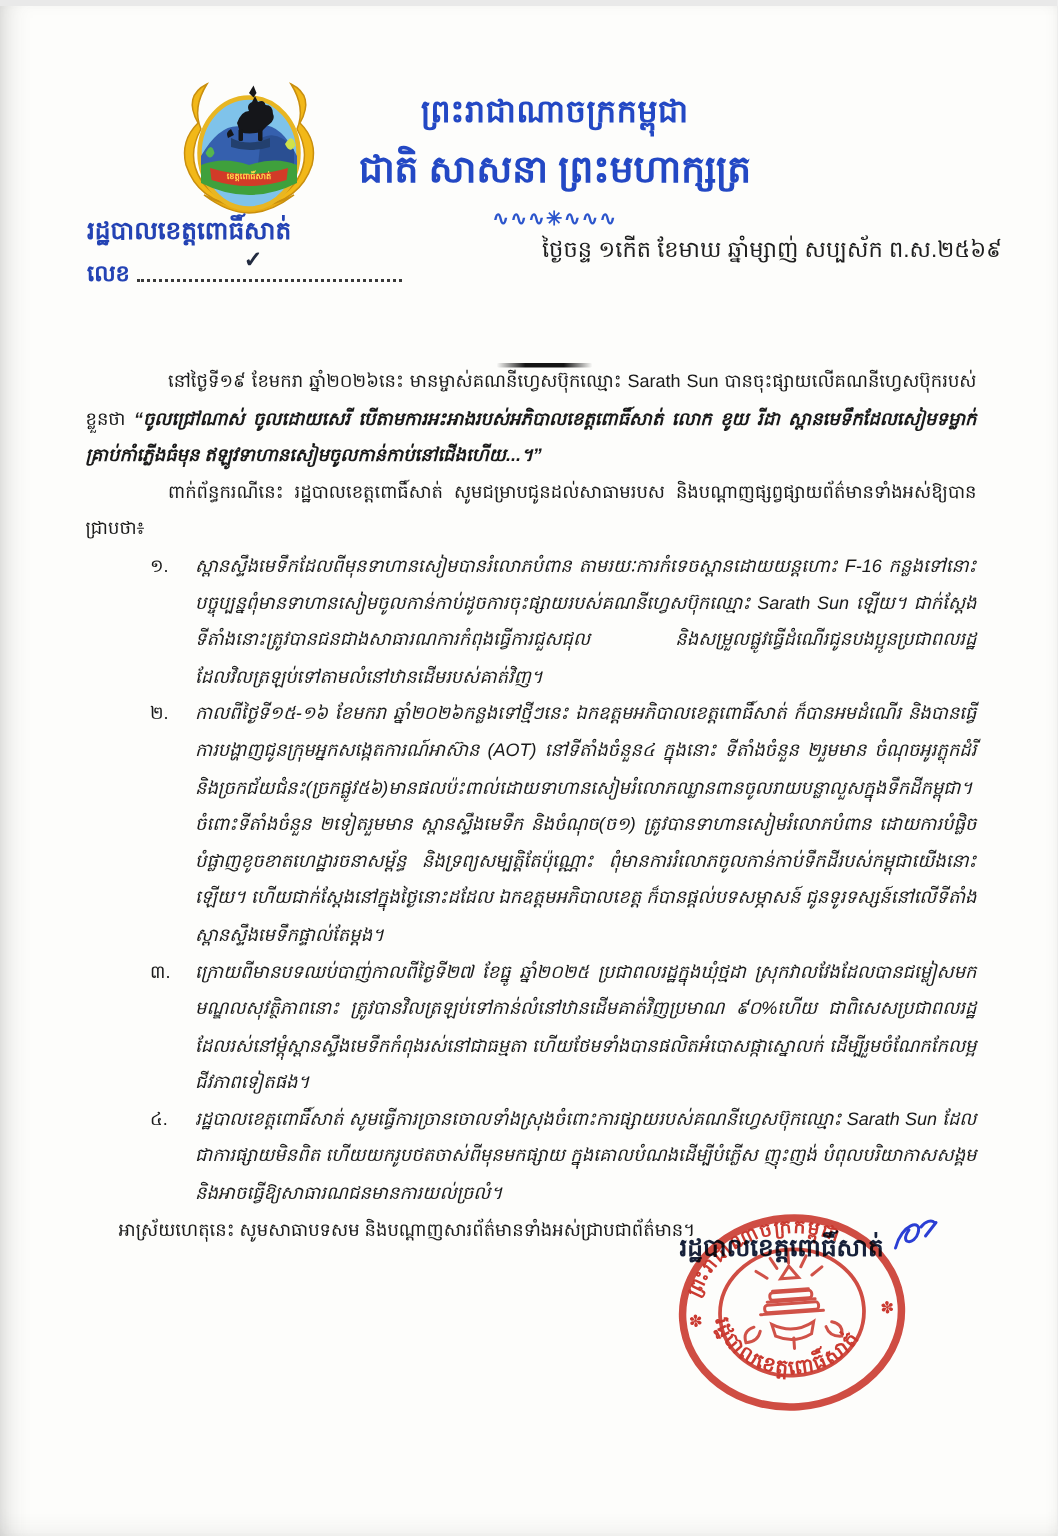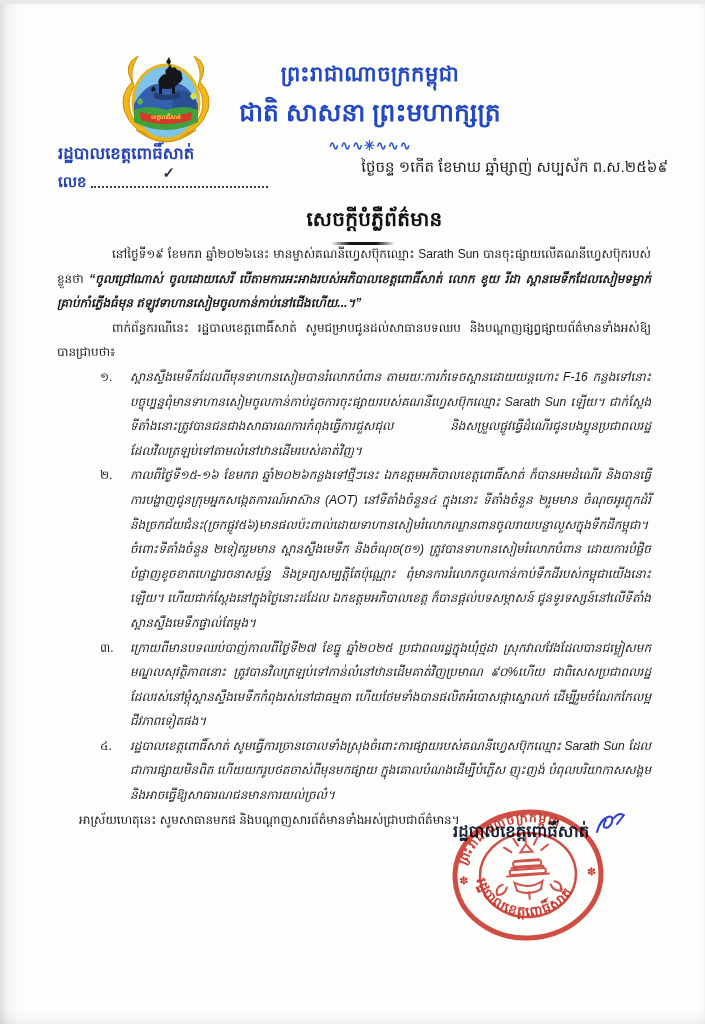--- a/index.html
+++ b/index.html
@@ -89,45 +89,44 @@
     <span>លេខ</span>
     <span class="dots">
       <span class="check">✓</span>
     </span>
   </div>
 
   <div class="dates">
     <div>ថ្ងៃចន្ទ ១កើត ខែមាឃ ឆ្នាំម្សាញ់ សប្បស័ក ព.ស.២៥៦៩</div>
   </div>
 
-  <div class="doc-title">សេចក្តីបំភ្លឺព័ត៌មាន</div>
   <div class="title-underline"></div>
 
   <div class="body-text">
     <p class="indent"><span>នៅថ្ងៃទី១៩ ខែមករា ឆ្នាំ២០២៦នេះ មានម្ចាស់គណនីហ្វេសប៊ុកឈ្មោះ Sarath Sun បានចុះផ្សាយលើគណនីហ្វេសប៊ុករបស់ខ្លួនថា </span><span class="quote">“ចូលជ្រៅណាស់ ចូលដោយសេរី បើតាមការអះអាងរបស់អភិបាលខេត្តពោធិ៍សាត់ លោក ខូយ រីដា ស្ពានមេទឹកដែលសៀមទម្លាក់គ្រាប់កាំភ្លើងធំមុន ឥឡូវទាហានសៀមចូលកាន់កាប់នៅជើងហើយ...។”</span></p>
-    <p class="indent">ពាក់ព័ន្ធករណីនេះ រដ្ឋបាលខេត្តពោធិ៍សាត់ សូមជម្រាបជូនដល់សាធានបទឈប និងបណ្តាញផ្សព្វផ្សាយព័ត៌មានទាំងអស់ឱ្យបានជ្រាបថា៖</p>
+    <p class="indent">ពាក់ព័ន្ធករណីនេះ រដ្ឋបាលខេត្តពោធិ៍សាត់ សូមជម្រាបជូនដល់សាធាមរបស និងបណ្តាញផ្សព្វផ្សាយព័ត៌មានទាំងអស់ឱ្យបានជ្រាបថា៖</p>
     <div class="list">
       <div class="li">
         <span class="num">១.</span>
         <span class="txt">ស្ពានស្ទឹងមេទឹកដែលពីមុនទាហានសៀមបានរំលោភបំពាន តាមរយៈការកំទេចស្ពានដោយយន្តហោះ F-16 កន្លងទៅនោះ បច្ចុប្បន្នពុំមានទាហានសៀមចូលកាន់កាប់ដូចការចុះផ្សាយរបស់គណនីហ្វេសប៊ុកឈ្មោះ Sarath Sun ឡើយ។ ជាក់ស្តែងទីតាំងនោះត្រូវបានជនជាងសាធារណការកំពុងធ្វើការជួសជុល និងសម្រួលផ្លូវធ្វើដំណើរជូនបងប្អូនប្រជាពលរដ្ឋដែលវិលត្រឡប់ទៅតាមលំនៅឋានដើមរបស់គាត់វិញ។</span>
       </div>
       <div class="li">
         <span class="num">២.</span>
         <span class="txt">កាលពីថ្ងៃទី១៥-១៦ ខែមករា ឆ្នាំ២០២៦កន្លងទៅថ្មីៗនេះ ឯកឧត្តមអភិបាលខេត្តពោធិ៍សាត់ ក៏បានអមដំណើរ និងបានធ្វើការបង្ហាញជូនក្រុមអ្នកសង្កេតការណ៍អាស៊ាន (AOT) នៅទីតាំងចំនួន៤ ក្នុងនោះ ទីតាំងចំនួន ២រួមមាន ចំណុចអូរភ្លុកដំរី និងច្រកជ័យជំនះ(ច្រកផ្លូវ៥៦)មានផលប៉ះពាល់ដោយទាហានសៀមរំលោភឈ្លានពានចូលរាយបន្លាលួសក្នុងទឹកដីកម្ពុជា។ ចំពោះទីតាំងចំនួន ២ទៀតរួមមាន ស្ពានស្ទឹងមេទឹក និងចំណុច(ច១) ត្រូវបានទាហានសៀមរំលោភបំពាន ដោយការបំផ្លិចបំផ្លាញខូចខាតហេដ្ឋារចនាសម្ព័ន្ធ និងទ្រព្យសម្បត្តិតែប៉ុណ្ណោះ ពុំមានការរំលោភចូលកាន់កាប់ទឹកដីរបស់កម្ពុជាយើងនោះឡើយ។ ហើយជាក់ស្តែងនៅក្នុងថ្ងៃនោះដដែល ឯកឧត្តមអភិបាលខេត្ត ក៏បានផ្តល់បទសម្ភាសន៍ ជូនទូរទស្សន៍នៅលើទីតាំងស្ពានស្ទឹងមេទឹកផ្ទាល់តែម្តង។</span>
       </div>
       <div class="li">
         <span class="num">៣.</span>
         <span class="txt">ក្រោយពីមានបទឈប់បាញ់កាលពីថ្ងៃទី២៧ ខែធ្នូ ឆ្នាំ២០២៥ ប្រជាពលរដ្ឋក្នុងឃុំថ្មដា ស្រុកវាលវែងដែលបានជម្លៀសមកមណ្ឌលសុវត្ថិភាពនោះ ត្រូវបានវិលត្រឡប់ទៅកាន់លំនៅឋានដើមគាត់វិញប្រមាណ ៩០%ហើយ ជាពិសេសប្រជាពលរដ្ឋដែលរស់នៅម្តុំស្ពានស្ទឹងមេទឹកកំពុងរស់នៅជាធម្មតា ហើយថែមទាំងបានផលិតអំបោសផ្កាស្នោលក់ ដើម្បីរួមចំណែកកែលម្អជីវភាពទៀតផង។</span>
       </div>
       <div class="li">
         <span class="num">៤.</span>
         <span class="txt">រដ្ឋបាលខេត្តពោធិ៍សាត់ សូមធ្វើការច្រានចោលទាំងស្រុងចំពោះការផ្សាយរបស់គណនីហ្វេសប៊ុកឈ្មោះ Sarath Sun ដែលជាការផ្សាយមិនពិត ហើយយករូបថតចាស់ពីមុនមកផ្សាយ ក្នុងគោលបំណងដើម្បីបំភ្លើស ញុះញង់ បំពុលបរិយាកាសសង្គម និងអាចធ្វើឱ្យសាធារណជនមានការយល់ច្រលំ។</span>
       </div>
     </div>
-    <p class="closing">អាស្រ័យហេតុនេះ សូមសាធានមកផ និងបណ្តាញសារព័ត៌មានទាំងអស់ជ្រាបជាព័ត៌មាន។</p>
+    <p class="closing">អាស្រ័យហេតុនេះ សូមសាធាបទសម និងបណ្តាញសារព័ត៌មានទាំងអស់ជ្រាបជាព័ត៌មាន។</p>
   </div>
 
   <div class="sign-label">រដ្ឋបាលខេត្តពោធិ៍សាត់</div>
 
   <div class="sig-doodle">
     <svg width="34" height="28" viewBox="0 0 34 28">
       <path d="M4 22 C8 6, 22 2, 19 12 C17 20, 6 20, 13 10 M21 8 c3 -4 7 -5 9 -3 M24 14 l7 -9" fill="none" stroke="#2b3fd4" stroke-width="2" stroke-linecap="round"></path>
     </svg>
   </div>
 

